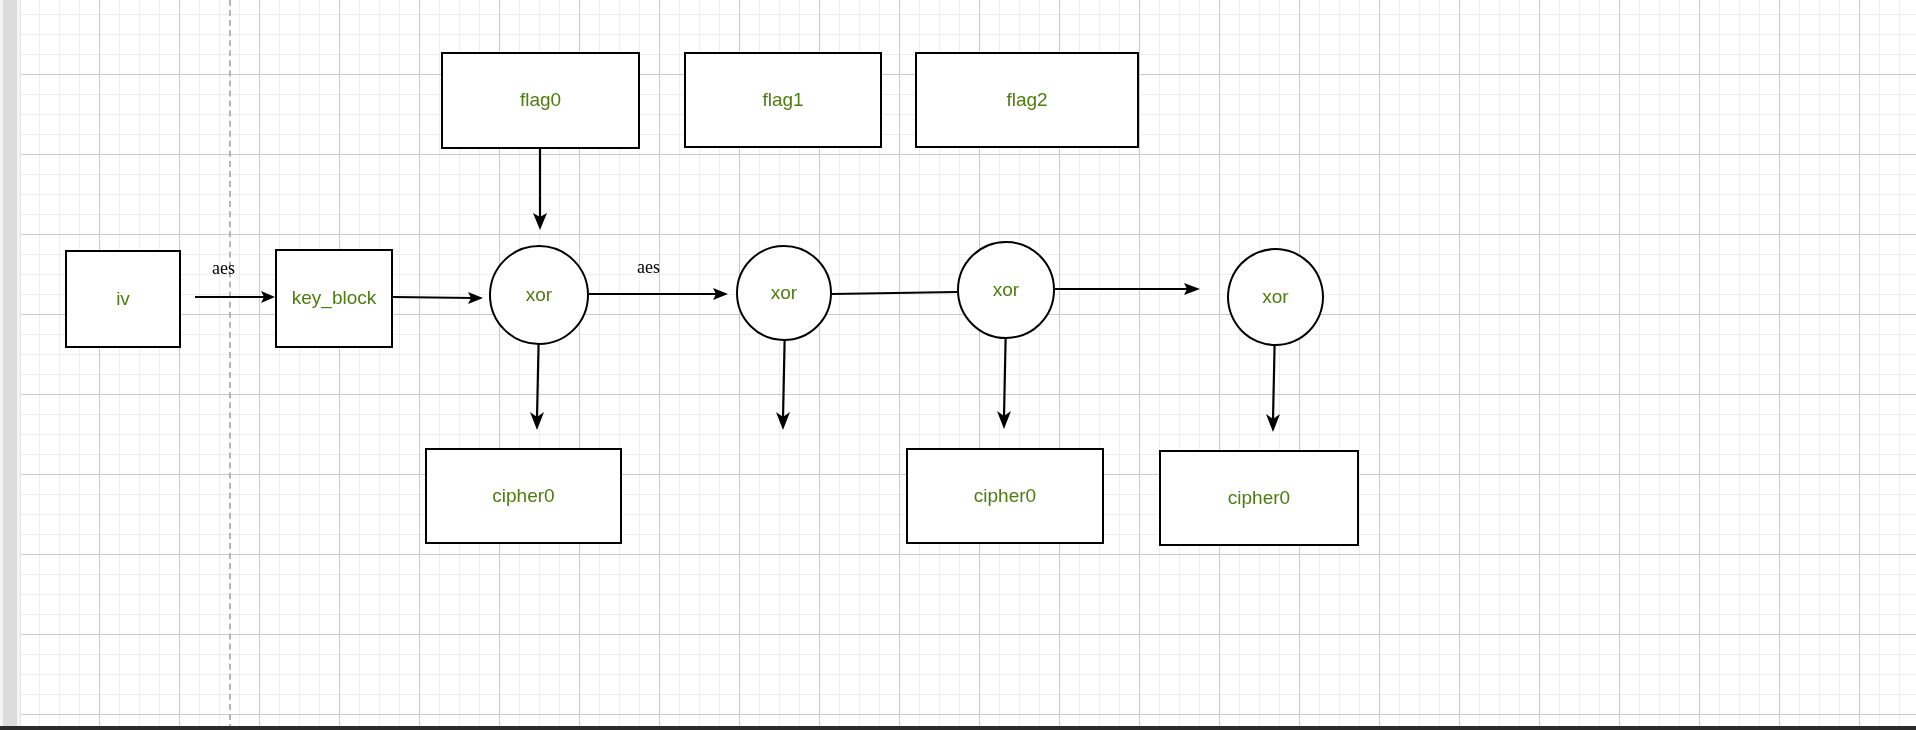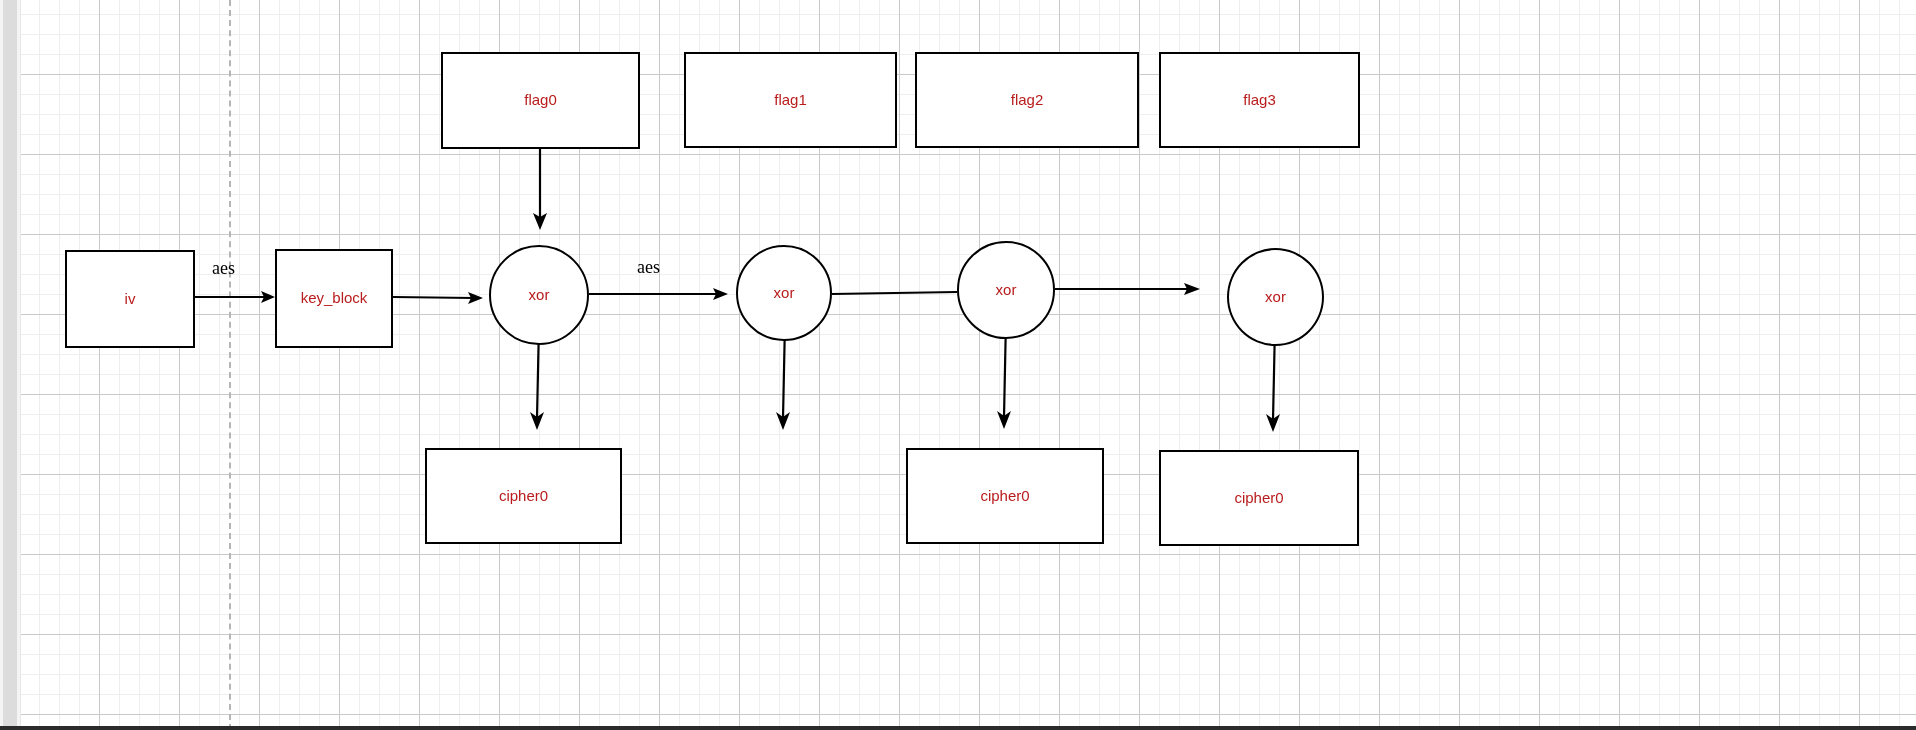--- a/index.html
+++ b/index.html
@@ -93,22 +93,22 @@
     display: flex;
     align-items: center;
     justify-content: center;
     z-index: 10;
   }
   .node.rect { border-radius: 0; }
   .node.ellipse { border-radius: 50%; border-width: 2px; }
 
   .node-label {
     font-family: "Liberation Sans", sans-serif;
-    font-size: 15px;
-    color: #b91c1c;
+    font-size: 19px;
+    color: #4d7c0f;
     line-height: 1.1;
     text-align: center;
     white-space: nowrap;
     user-select: none;
   }
 
   
   .edge-layer {
     position: absolute;
     left: 0; top: 0;
@@ -195,43 +195,40 @@
         <path class="edge-path" d="M 1254 325 L 1252 420"></path>
         <path class="edge-head" d="M 1252 432 L 1245 414 L 1252 419 L 1259 414 Z"></path>
       </g>
 
     </svg>
 
     <div class="edge-label" id="lbl-aes-1" style="left: 191px; top: 258px;">aes</div>
 
     <div class="edge-label" id="lbl-aes-2" style="left: 616px; top: 257px;">aes</div>
 
-    <div class="node rect" id="n-iv" style="left: 44px; top: 250px; width: 130px; height: 98px;">
+    <div class="node rect" id="n-iv" style="left: 44px; top: 250px; width: 116px; height: 98px;">
       <span class="node-label">iv</span>
     </div>
 
     <div class="node rect" id="n-key_block" style="left: 254px; top: 249px; width: 118px; height: 99px;">
       <span class="node-label">key_block</span>
     </div>
 
     <div class="node rect" id="n-flag0" style="left: 420px; top: 52px; width: 199px; height: 97px;">
       <span class="node-label">flag0</span>
     </div>
 
-    <div class="node rect" id="n-flag1" style="left: 663px; top: 52px; width: 213px; height: 96px;">
+    <div class="node rect" id="n-flag1" style="left: 663px; top: 52px; width: 198px; height: 96px;">
       <span class="node-label">flag1</span>
     </div>
 
     <div class="node rect" id="n-flag2" style="left: 894px; top: 52px; width: 224px; height: 96px;">
       <span class="node-label">flag2</span>
     </div>
 
-    <div class="node rect" id="n-flag3" style="left: 1138px; top: 52px; width: 201px; height: 96px;">
-      <span class="node-label">flag3</span>
-    </div>
 
     <div class="node ellipse" id="n-xor0" style="left: 468px; top: 245px; width: 100px; height: 100px;">
       <span class="node-label">xor</span>
     </div>
 
     <div class="node ellipse" id="n-xor1" style="left: 715px; top: 245px; width: 96px; height: 96px;">
       <span class="node-label">xor</span>
     </div>
 
     <div class="node ellipse" id="n-xor2" style="left: 936px; top: 241px; width: 98px; height: 98px;">

